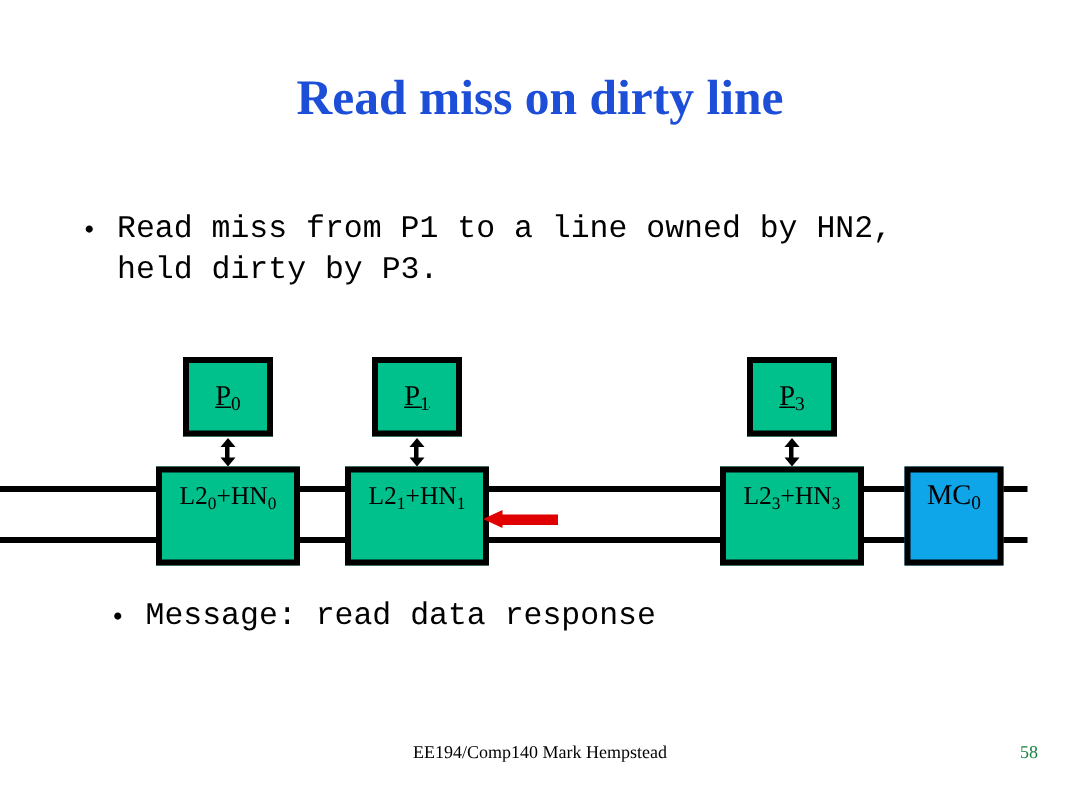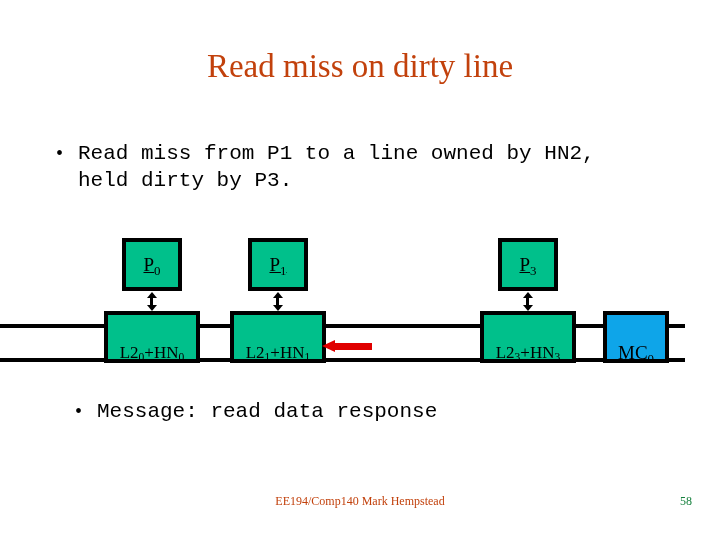--- a/index.html
+++ b/index.html
@@ -18,23 +18,24 @@
 
   
   .slide-title {
     position: absolute;
     left: 0;
     top: 46px;
     width: 720px;
     text-align: center;
     font-size: 33px;
     line-height: 40px;
-    color: #c2410c;
+    color: #1d4ed8;
     font-family: "Liberation Serif", "DejaVu Serif", serif;
     white-space: nowrap;
+    font-weight: bold;
   }
 
   
   .bullet-block {
     position: absolute;
     font-size: 21px;
     line-height: 27px;
     color: #000000;
   }
   .bullet-1 { left: 56px; top: 140px; width: 600px; }
@@ -131,26 +132,26 @@
     border-left: 5px solid transparent;
     border-right: 5px solid transparent;
     border-top: 6px solid #000000;
   }
 
   .l2-box {
     position: absolute;
     left: 0;
     top: 81px;
     width: 96px;
-    height: 52px;
+    height: 66px;
     background: #00C08B;
     border: 4px solid #000000;
     box-sizing: border-box;
     font-size: 17px;
-    line-height: 76px;
+    line-height: 31px;
     text-align: center;
     color: #000000;
     white-space: nowrap;
   }
   .l2-box.memctl {
     background: #0ea5e9;
     width: 66px;
     font-size: 19px;
   }
 
@@ -186,21 +187,21 @@
   }
 
   
   .footer-center {
     position: absolute;
     left: 0;
     top: 494px;
     width: 720px;
     text-align: center;
     font-size: 12px;
-    color: #c2410c;
+    color: #000000;
   }
   .footer-page {
     position: absolute;
     right: 28px;
     top: 494px;
     font-size: 12px;
     color: #15803d;
   }
 </style>
 </head>

